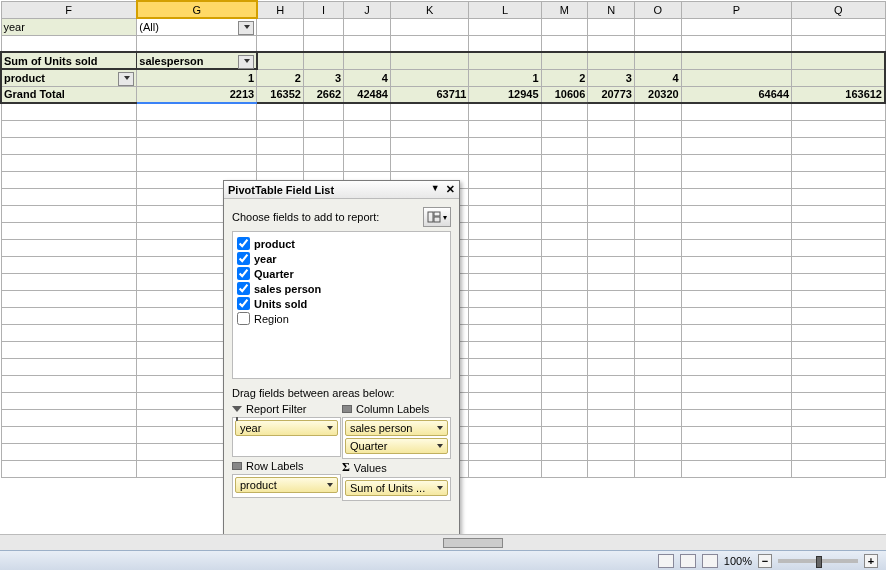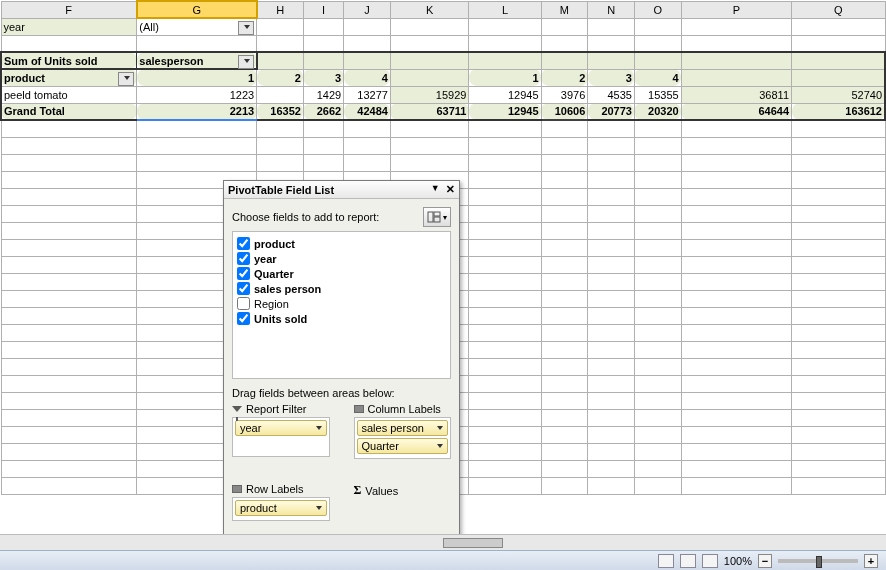--- a/index.html
+++ b/index.html
@@ -3,41 +3,41 @@
 <meta charset="utf-8">
 <style>
 * { box-sizing: border-box; margin: 0; padding: 0; }
 body { font-family: Arial, sans-serif; font-size: 11px; background: #fff; position: relative; width: 886px; height: 570px; overflow: hidden; }
 
 .grid { border-collapse: collapse; width: 100%; }
 .grid td, .grid th { border: 1px solid #b0b0b0; height: 17px; padding: 0 2px; font-size: 11px; background: #fff; }
 .colhdr { background: #e8e8e8 !important; text-align: center; font-weight: normal; border: 1px solid #999; }
 .colhdr.sel { background: #ffd966 !important; border: 2px solid #d4a000; }
 .greenish { background: #e8eed8 !important; }
-.bold { font-weight: bold; border-radius: 8px; }
+.bold { font-weight: bold; }
 .right { text-align: right; }
 .left { text-align: left; }
 
 .dd { position: relative; }
 .dd::after { content: ""; position: absolute; right: 2px; top: 2px; width: 14px; height: 12px; background: #e8e8e8; border: 1px solid #888; }
 .dd::before { content: ""; position: absolute; right: 6px; top: 6px; width: 0; height: 0; border-left: 3px solid transparent; border-right: 3px solid transparent; border-top: 4px solid #333; z-index: 2; }
 
 .panel { position: absolute; left: 223px; top: 180px; width: 237px; height: 380px; background: #f0f0eb; border: 1px solid #7a7a7a; box-shadow: 2px 2px 4px rgba(0,0,0,0.3); }
 .panel-title { display: flex; align-items: flex-end; justify-content: space-between; padding: 2px 4px; font-size: 11px; font-weight: bold; background: linear-gradient(#fdfdfd,#e8e8e8); border-bottom: 1px solid #bbb; }
 .panel-title .tools { display: flex; gap: 6px; }
 .close-x { font-family: sans-serif; cursor: pointer; }
 .panel-body { padding: 8px; }
 .panel-sub { font-size: 11px; margin-bottom: 4px; display: flex; justify-content: space-between; align-items: center; }
 .icon-btn { width: 28px; height: 20px; border: 1px solid #999; background: linear-gradient(#fff,#ddd); display: inline-flex; align-items: center; justify-content: center; }
 .fieldlist { border: 1px solid #bbb; background: #fff; height: 148px; padding: 4px; overflow: auto; }
 .fielditem { display: flex; align-items: center; gap: 4px; font-size: 11px; padding: 1px 0; }
 .fielditem input { margin: 0; }
 .fielditem.bold { font-weight: bold; }
 .areas-label { font-size: 11px; margin: 8px 0 4px; }
-.areas { display: grid; grid-template-columns: 1fr 1fr; gap: 24px; }
+.areas { display: grid; grid-template-columns: 1fr 1fr; gap: 1px; }
 .area-col { }
 .area-hdr { display: flex; align-items: center; gap: 4px; font-size: 11px; margin-bottom: 2px; }
 .area-box { border: 1px solid #bbb; background: #fff; min-height: 40px; padding: 2px; }
 .chip { background: linear-gradient(#fffbe0,#f5e8a0); border: 1px solid #c0b060; border-radius: 2px; padding: 1px 4px; font-size: 11px; display: flex; justify-content: space-between; align-items: center; margin-bottom: 2px; }
 .chip .tri { width: 0; height: 0; border-left: 3px solid transparent; border-right: 3px solid transparent; border-top: 4px solid #333; }
 .funnel { width: 0; height: 0; border-left: 5px solid transparent; border-right: 5px solid transparent; border-top: 6px solid #5a5a5a; position: relative; }
 .funnel::after { content:""; position:absolute; left:-1px; top:5px; width:2px; height:4px; background:#5a5a5a; }
 .gridicon { width: 10px; height: 8px; background: linear-gradient(#888,#888); background-size: 100% 100%; border: 1px solid #666; display: inline-block; }
 .sigma { font-family: serif; font-weight: bold; font-size: 12px; }
 
@@ -135,34 +135,20 @@
 <td class="greenish bold right">4</td>
 <td class="greenish"></td>
 <td class="greenish bold right">1</td>
 <td class="greenish bold right">2</td>
 <td class="greenish bold right">3</td>
 <td class="greenish bold right">4</td>
 <td class="greenish"></td>
 <td class="greenish" style="border-right:2px solid #333"></td>
 </tr>
 <tr>
-<td class="left" style="border-left:2px solid #333">peeld tomato</td>
-<td class="right">1223</td>
-<td class="right"></td>
-<td class="right">1429</td>
-<td class="right">13277</td>
-<td class="greenish right">15929</td>
-<td class="right">12945</td>
-<td class="right">3976</td>
-<td class="right">4535</td>
-<td class="right">15355</td>
-<td class="greenish right">36811</td>
-<td class="greenish right" style="border-right:2px solid #333">52740</td>
-</tr>
-<tr>
 <td class="greenish bold left" style="border-left:2px solid #333;border-bottom:2px solid #333">Grand Total</td>
 <td class="greenish bold right" style="border-bottom:2px solid #3b82f6">2213</td>
 <td class="greenish bold right" style="border-bottom:2px solid #333">16352</td>
 <td class="greenish bold right" style="border-bottom:2px solid #333">2662</td>
 <td class="greenish bold right" style="border-bottom:2px solid #333">42484</td>
 <td class="greenish bold right" style="border-bottom:2px solid #333">63711</td>
 <td class="greenish bold right" style="border-bottom:2px solid #333">12945</td>
 <td class="greenish bold right" style="border-bottom:2px solid #404040">10606</td>
 <td class="greenish bold right" style="border-bottom:2px solid #333">20773</td>
 <td class="greenish bold right" style="border-bottom:2px solid #333">20320</td>
@@ -510,27 +496,27 @@
           <span>year</span>
         </div>
         <div class="fielditem bold">
           <input type="checkbox" checked="" style="">
           <span>Quarter</span>
         </div>
         <div class="fielditem bold">
           <input type="checkbox" checked="" style="">
           <span>sales person</span>
         </div>
+        <div class="fielditem bold">
+          <input type="checkbox" checked="" style="">
+          <span>Units sold</span>
+        </div>
         <div class="fielditem">
           <input type="checkbox" style="">
           <span>Region</span>
-        </div>
-        <div class="fielditem bold">
-          <input type="checkbox" checked="" style="">
-          <span>Units sold</span>
         </div>
       </div>
     <div class="areas-label">Drag fields between areas below:</div>
     <div class="areas">
       <div class="area-col">
         <div class="area-hdr">
             <span class="funnel"></span>
             <span>Report Filter</span>
           </div>
         <div class="area-box">
@@ -566,20 +552,26 @@
               <span>product</span>
               <span class="tri"></span>
             </div>
         </div>
       </div>
       <div class="area-col">
         <div class="area-hdr">
             <span class="sigma">Σ</span>
             <span>Values</span>
           </div>
+        <div class="area-box" style="min-height:20px">
+          <div class="chip">
+              <span>Sum of Units ...</span>
+              <span class="tri"></span>
+            </div>
+        </div>
       </div>
     </div>
   </div>
 </div>
 
 <div class="hscroll">
   <div class="thumb"></div>
 </div>
 
 <div class="statusbar">

